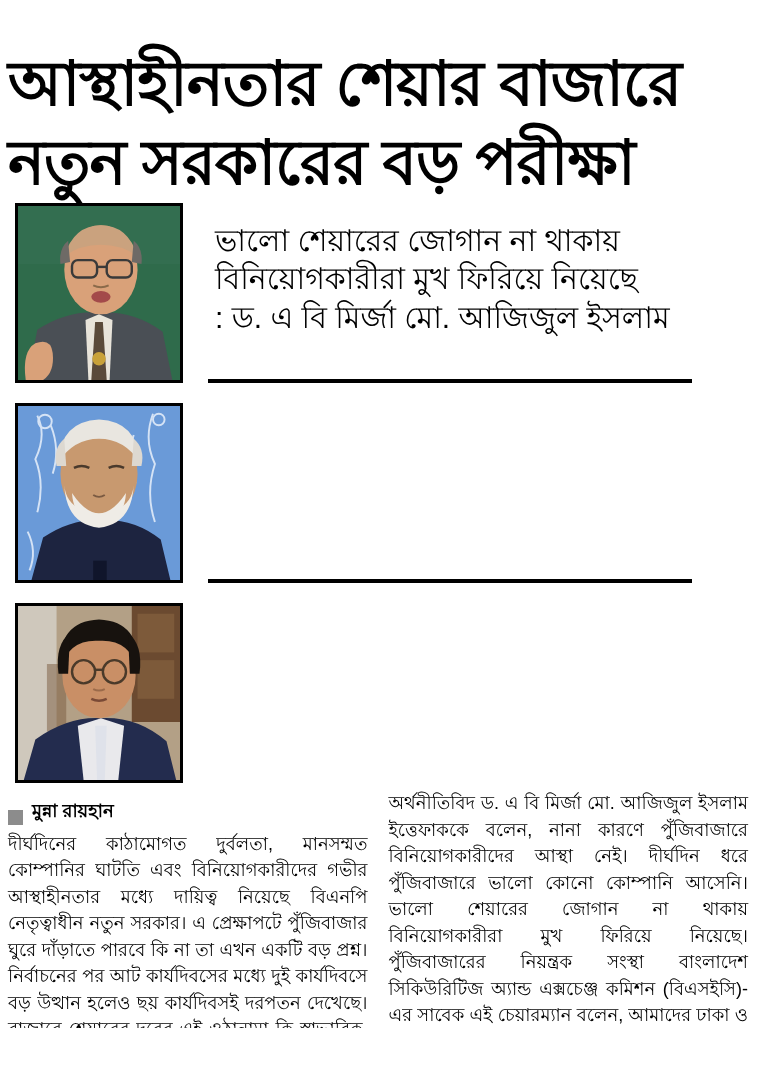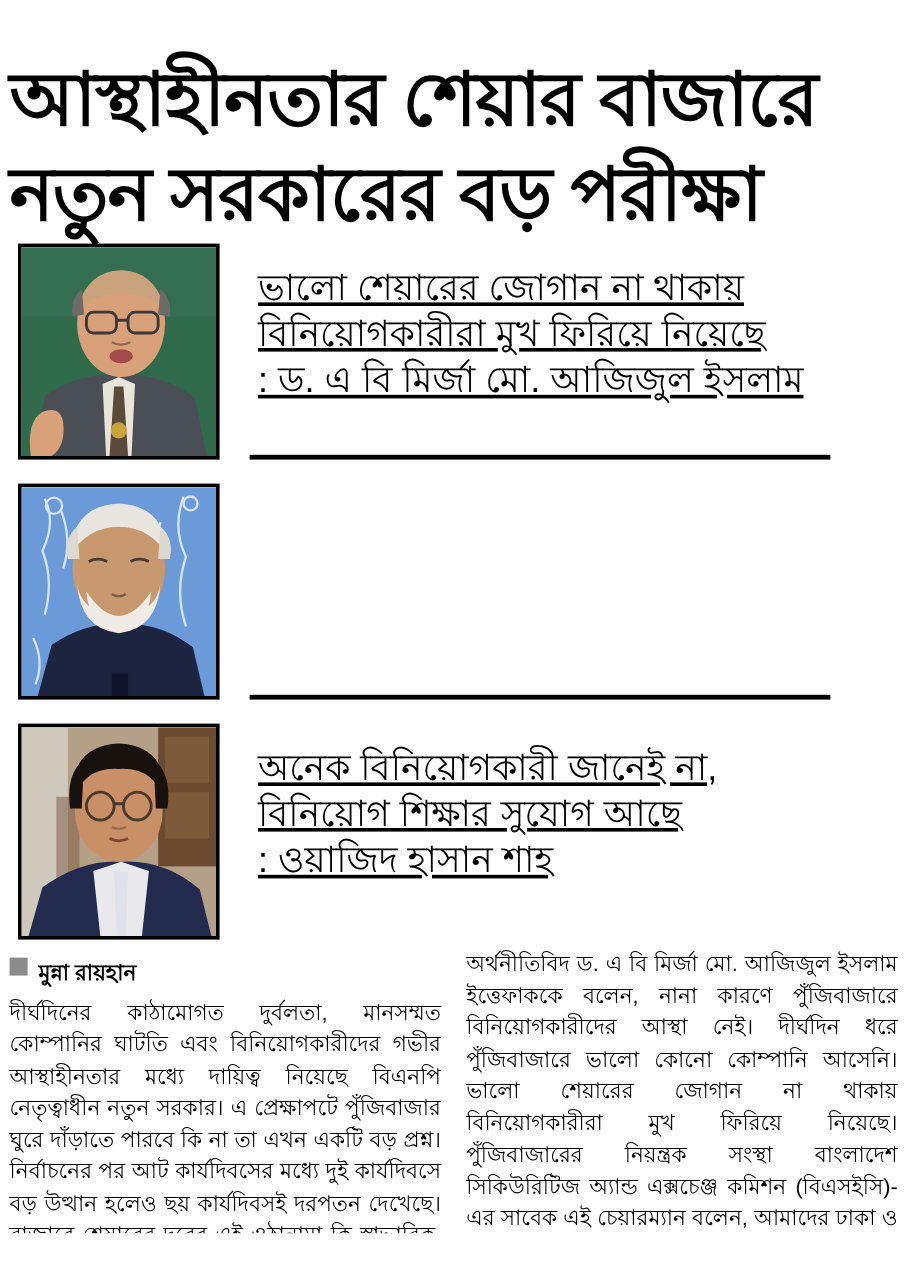--- a/index.html
+++ b/index.html
@@ -31,31 +31,30 @@
     box-sizing:border-box;
     overflow:hidden;
   }
   .photo svg{display:block;width:100%;height:100%;}
   .quote{
     position:absolute;left:215px;top:32px;right:4px;
     font-size:30px;
     line-height:1.28;
     white-space:pre-line;
     color:#000;
-    text-decoration:underline;
   }
   .sep{
     position:absolute;left:208px;top:189px;
     width:484px;height:4px;background:#000;
   }
   
   .bodywrap{position:absolute;top:790px;left:0;width:757px;}
   .cols{display:flex;gap:21px;padding:0 9px 0 8px;}
   .col{flex:1;min-width:0;font-size:18px;line-height:26.5px;text-align:justify;}
-  .byline{display:flex;align-items:flex-start;gap:9px;margin:8px 0 6px 0;}
+  .byline{display:flex;align-items:flex-end;gap:9px;margin:8px 0 6px 0;}
   .byline-square{width:15px;height:15px;background:#8c8c8c;flex:0 0 auto;}
   .byline-name{font-weight:bold;font-size:18px;}
   .para{margin:0;}
 </style>
 </head>
 <body>
 
 <div class="page">
 
   <h1 class="headline">আস্থাহীনতার শেয়ার বাজারে
@@ -150,23 +149,20 @@
           <path d="M42,70 Q38,40 54,28 L52,70 Z" fill="#17120e"></path>
           <path d="M126,70 Q130,40 114,28 L116,70 Z" fill="#17120e"></path>
 
           <circle cx="68" cy="68" r="12" fill="none" stroke="#4a3a2a" stroke-width="2.5"></circle>
           <circle cx="100" cy="68" r="12" fill="none" stroke="#4a3a2a" stroke-width="2.5"></circle>
           <line x1="80" y1="66" x2="88" y2="66" stroke="#4a3a2a" stroke-width="2.5"></line>
           <path d="M76,96 Q84,100 92,96" stroke="#7a4a36" stroke-width="2.5" fill="none"></path>
           <path d="M78,86 Q84,89 90,86" stroke="#9a6a4a" stroke-width="2" fill="none"></path>
         </svg>
       </div>
-      <div class="quote">অনেক বিনিয়োগকারী জানেই না,
-বিনিয়োগ শিক্ষার সুযোগ আছে
-: ওয়াজিদ হাসান শাহ</div>
     </div>
 
   </div>
 
   <div class="bodywrap">
     <div class="cols">
 
       <div class="col">
         <div class="byline">
           <span class="byline-square"></span>

